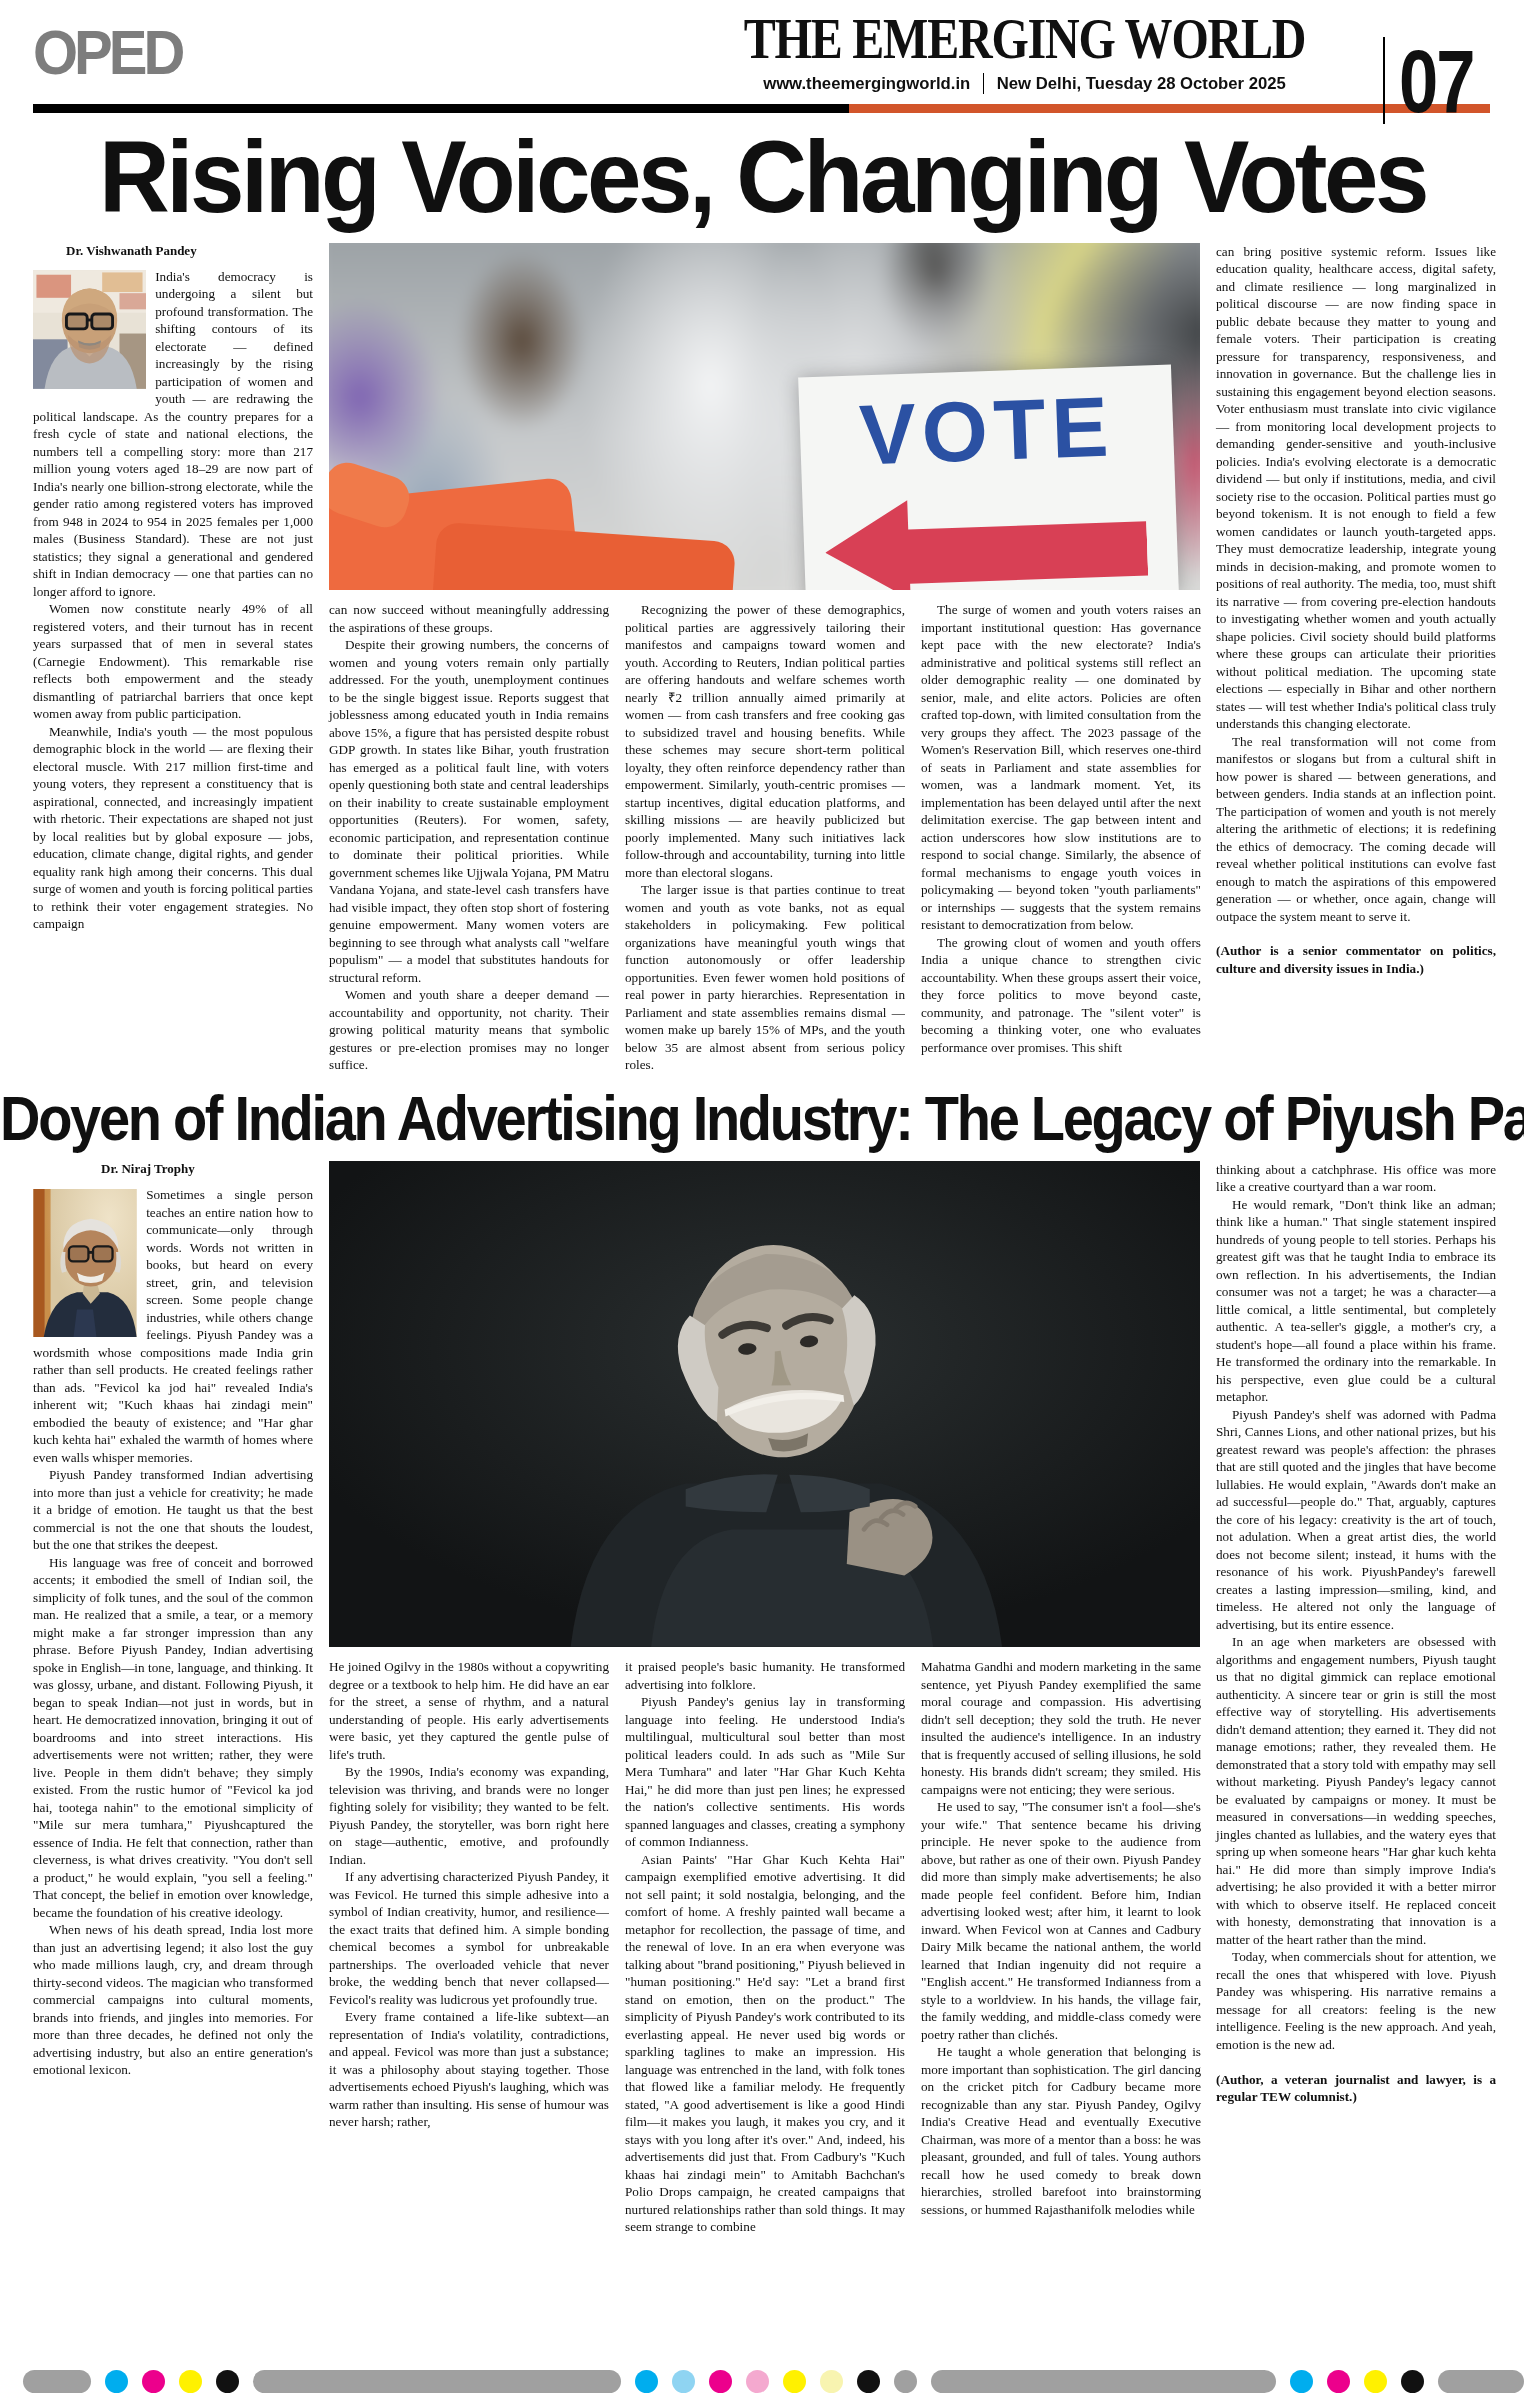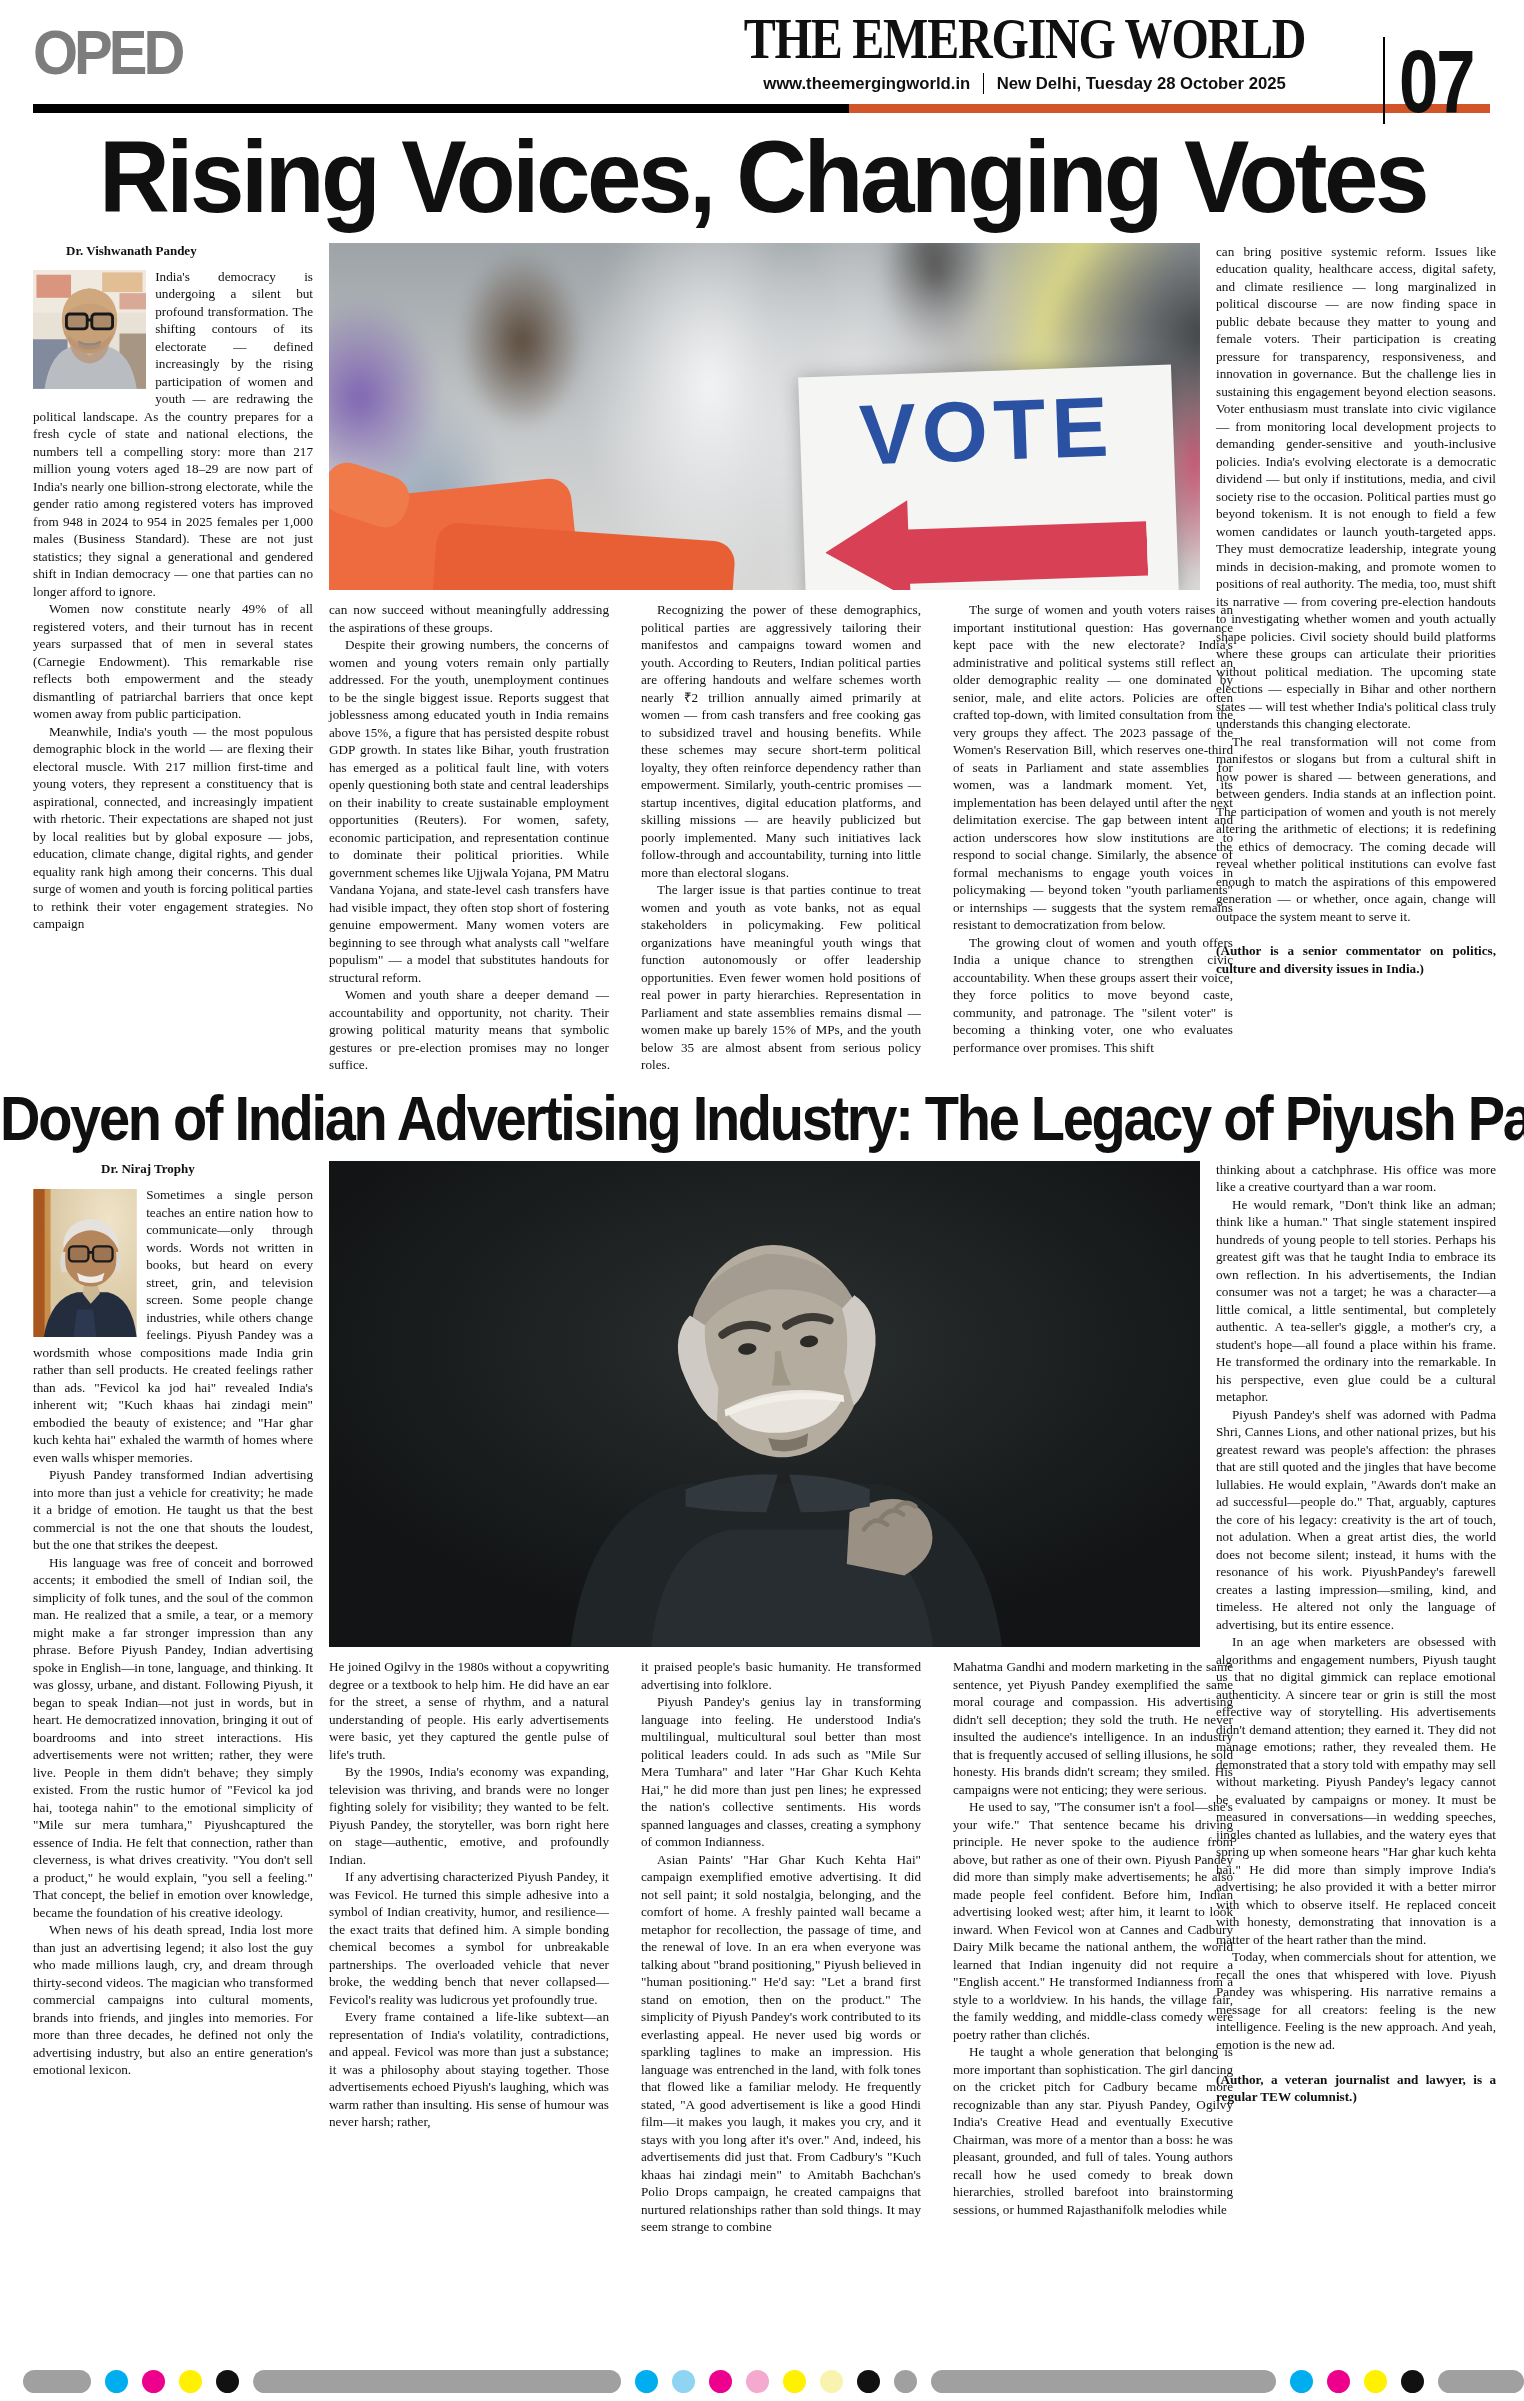--- a/index.html
+++ b/index.html
@@ -31,21 +31,21 @@
   .colN{width:280px;flex:none;}
   .colM{width:871px;flex:none;}
   .byline{font-weight:700;font-size:13px;line-height:1.15;margin:1.2px 0 9.2px;padding-left:33px;white-space:nowrap;}
   .byline.b2{padding-left:68px;}
   .author-photo{float:left;margin:2.3px 9.2px 3.5px 0;overflow:hidden;}
   .author-photo svg{display:block;}
   .paras{display:block;}
   .p{margin:0;text-indent:16px;}
   .col[data-cont="yes"] .paras .p:first-child{text-indent:0;}
   .credit{font-weight:700;margin-top:17.3px;}
-  .mid-cols{display:flex;gap:32px;margin-top:11.5px;}
+  .mid-cols{display:flex;gap:16px;margin-top:11.5px;}
   
   .vote-photo{position:relative;width:871px;height:347px;overflow:hidden;background:#c9cdd0;flex:none;}
   .vote-bg{position:absolute;inset:-14.4px;filter:blur(7.5px);
     background:
       radial-gradient(132px 161px at 5% 45%, #7e63b2 0%, rgba(126,99,178,0) 62%),
       radial-gradient(115px 184px at 13% 78%, #90a1b6 0%, rgba(144,161,182,0) 70%),
       radial-gradient(98px 138px at 23% 30%, #584738 0%, rgba(88,71,56,0) 65%),
       radial-gradient(184px 299px at 44% 42%, #f3f4f5 0%, rgba(243,244,245,0) 70%),
       radial-gradient(150px 357px at 60% 52%, #e9eaeb 0%, rgba(233,234,235,0) 70%),
       radial-gradient(121px 242px at 72% 42%, #bcbdbf 0%, rgba(188,189,191,0) 70%),

